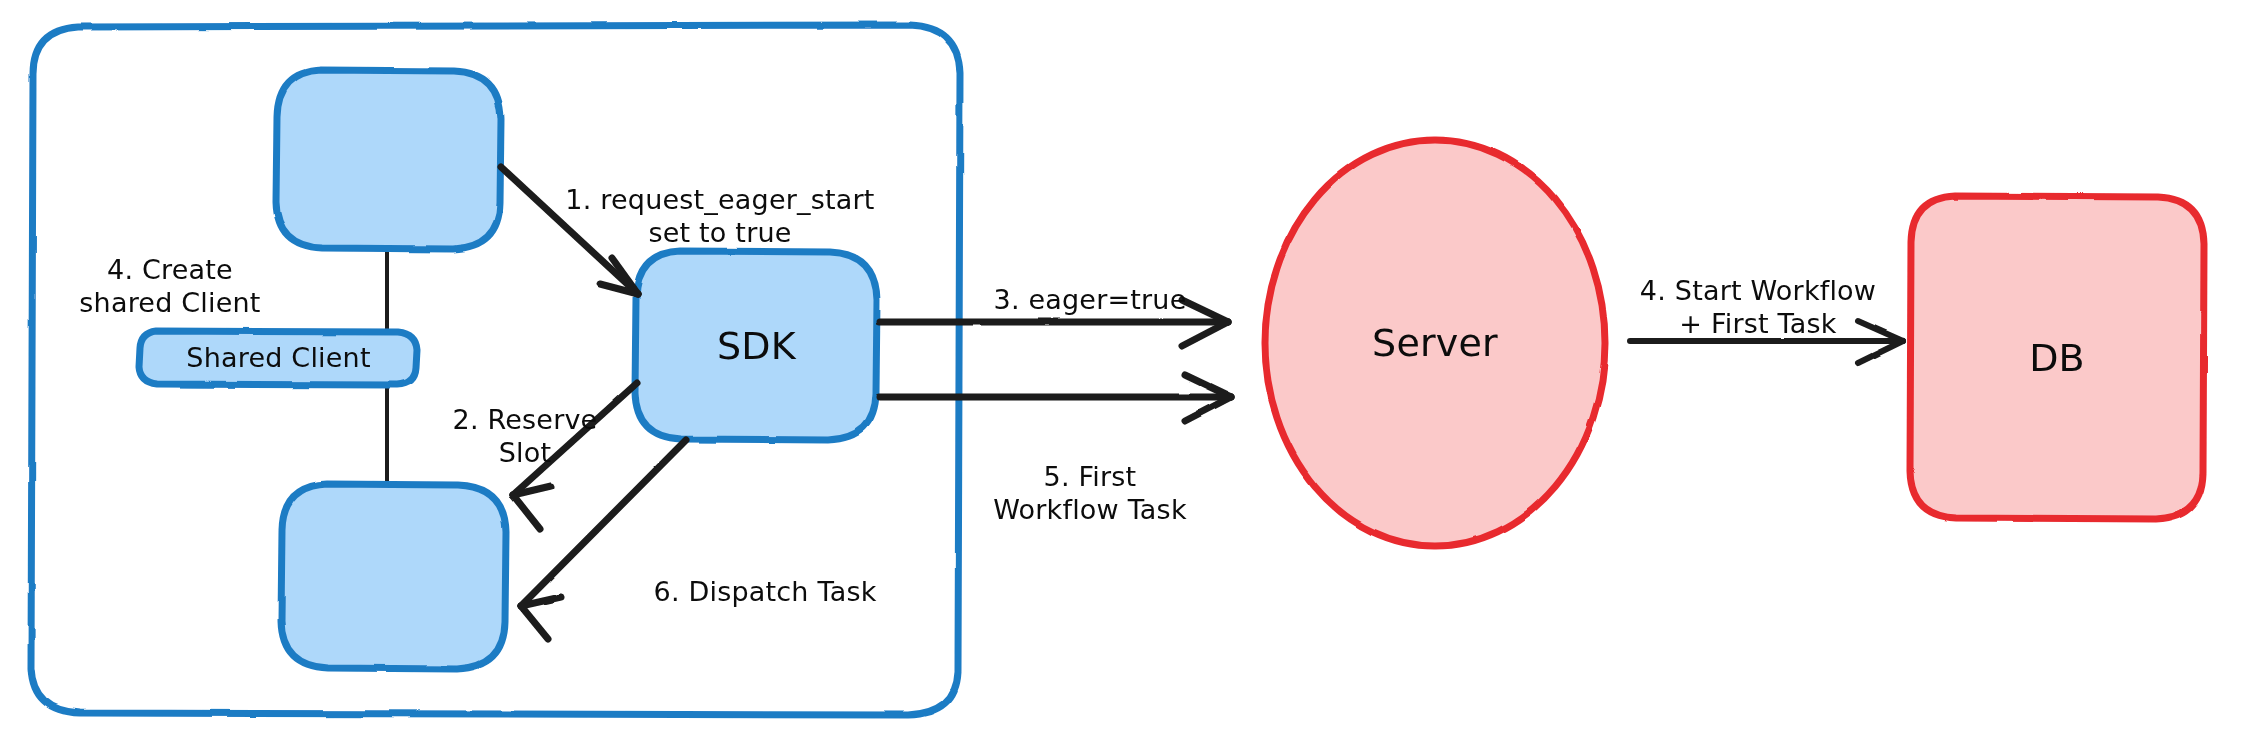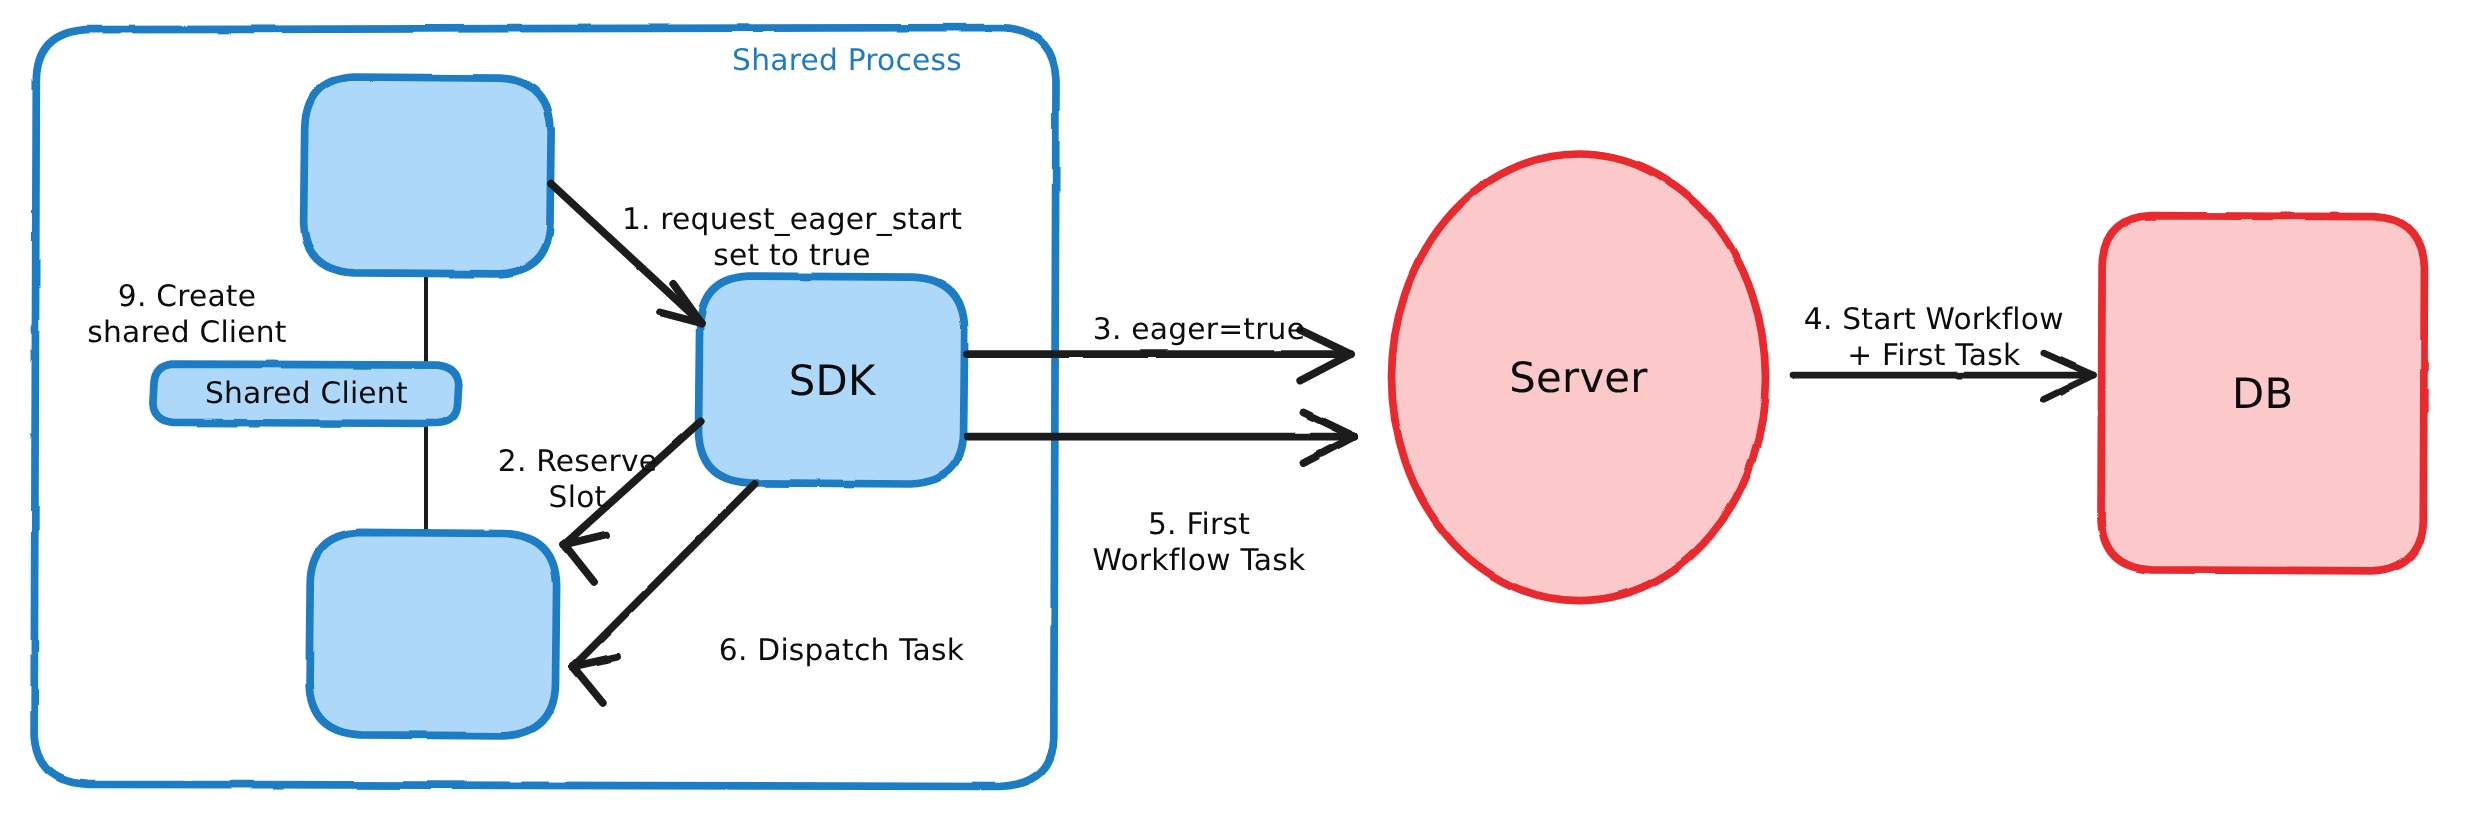--- a/index.html
+++ b/index.html
@@ -138,33 +138,32 @@
       <path d="M 1231 397 L 1185 421" fill="none" stroke="#1c1c1c" stroke-width="7" stroke-linecap="round"></path>
     </g>
 
     <g filter="url(#rough2)">
       <path d="M 1630 341 L 1903 341" fill="none" stroke="#1c1c1c" stroke-width="6" stroke-linecap="round"></path>
       <path d="M 1903 341 L 1858 321" fill="none" stroke="#1c1c1c" stroke-width="6" stroke-linecap="round"></path>
       <path d="M 1903 341 L 1858 363" fill="none" stroke="#1c1c1c" stroke-width="6" stroke-linecap="round"></path>
     </g>
   </svg>
 
-  <div class="group-label" style="left:640px; top:40px; width:260px;">Shared Process</div>
 
 
   <div class="node-label small center-box" style="left:139px; top:331px; width:279px; height:55px;">Shared Client</div>
 
 
   <div class="node-label center-box" style="left:635px; top:251px; width:243px; height:190px;">SDK</div>
 
   <div class="node-label center-box" style="left:1265px; top:140px; width:340px; height:406px;">Server</div>
 
   <div class="node-label center-box" style="left:1910px; top:196px; width:294px; height:324px;">DB</div>
 
-  <div class="edge-label" style="left:25px; top:218px; width:290px;">9. Create
+  <div class="edge-label" style="left:25px; top:218px; width:290px;">4. Create
 shared Client</div>
 
   <div class="edge-label" style="left:510px; top:148px; width:420px;">1. request_eager_start
 set to true</div>
 
   <div class="edge-label" style="left:420px; top:368px; width:210px;">2. Reserve
 Slot</div>
 
   <div class="edge-label" style="left:955px; top:248px; width:270px;">3. eager=true</div>
 

